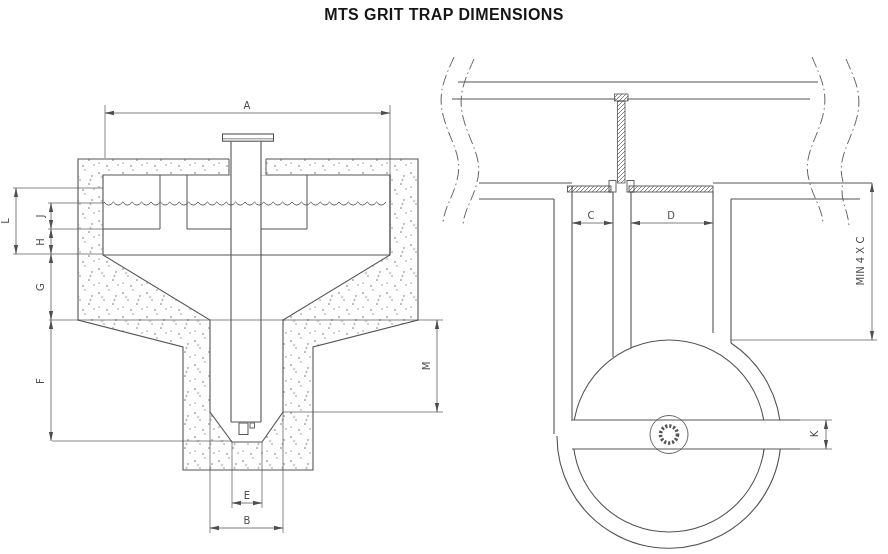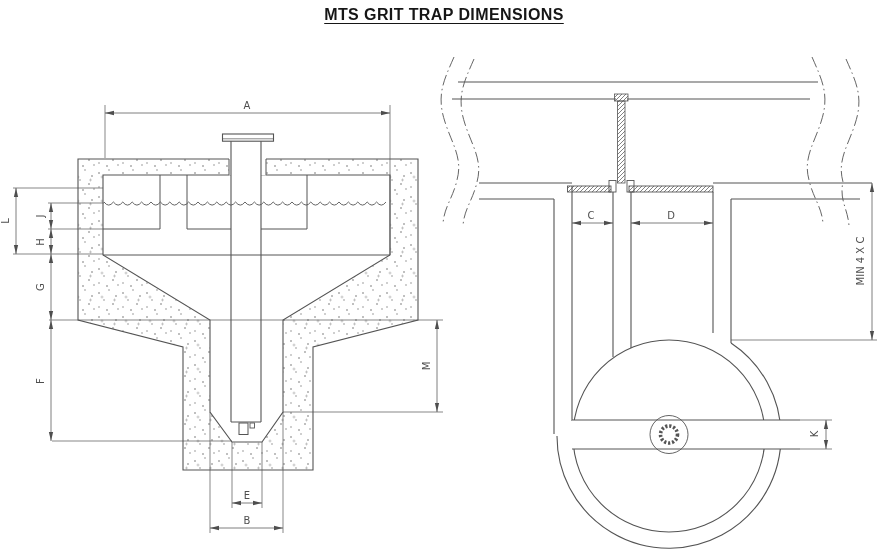--- a/index.html
+++ b/index.html
@@ -1,20 +1,20 @@
 <!DOCTYPE html>
 <html><head>
 <meta charset="utf-8">
 <style>
   html,body{margin:0;padding:0;background:#ffffff;width:888px;height:554px;overflow:hidden;}
   #stage{position:relative;width:888px;height:554px;background:#fff;font-family:"Liberation Sans",sans-serif;}
   #title{position:absolute;top:6px;left:0;width:100%;text-align:center;
          font-family:"Liberation Sans",sans-serif;font-size:16px;font-weight:bold;
          color:#161616;letter-spacing:.4px;}
-  #title span{text-decoration:underline;text-underline-offset:3px;}
+  #title span{text-underline-offset:3px;}
   svg{position:absolute;top:0;left:0;}
   svg text{font-family:"DejaVu Sans",sans-serif;font-size:10px;fill:#4e4e4e;}
 </style>
 </head>
 <body>
 
 <div id="stage">
   <div id="title"><span>MTS GRIT TRAP DIMENSIONS</span></div>
 
   <svg width="888" height="554" viewBox="0 0 888 554">

